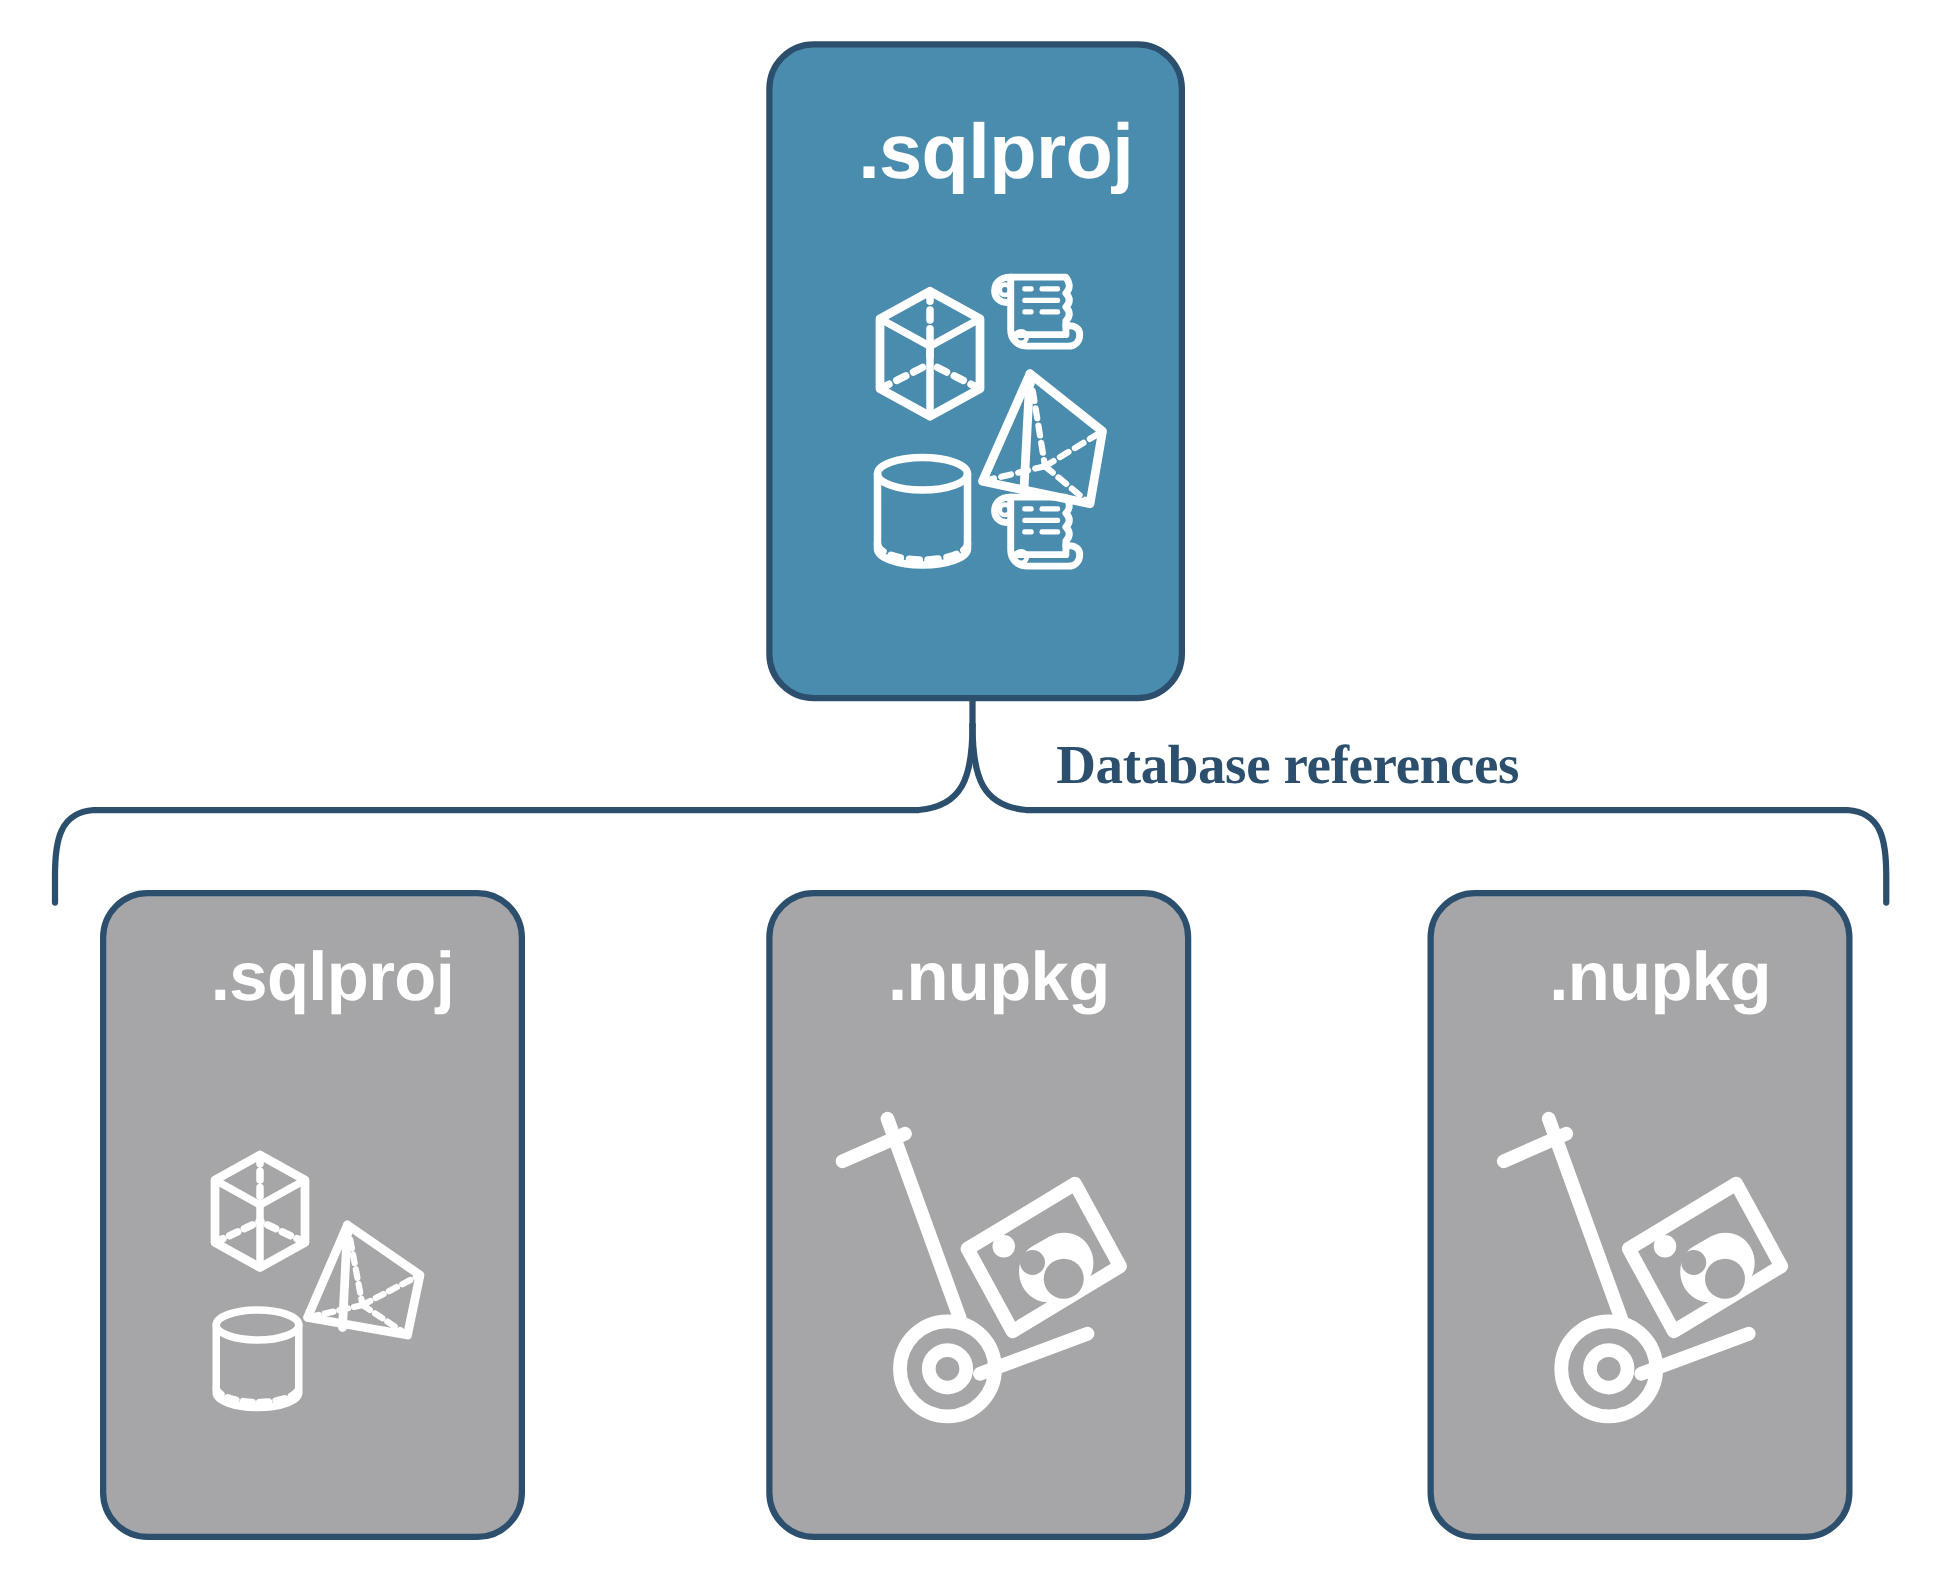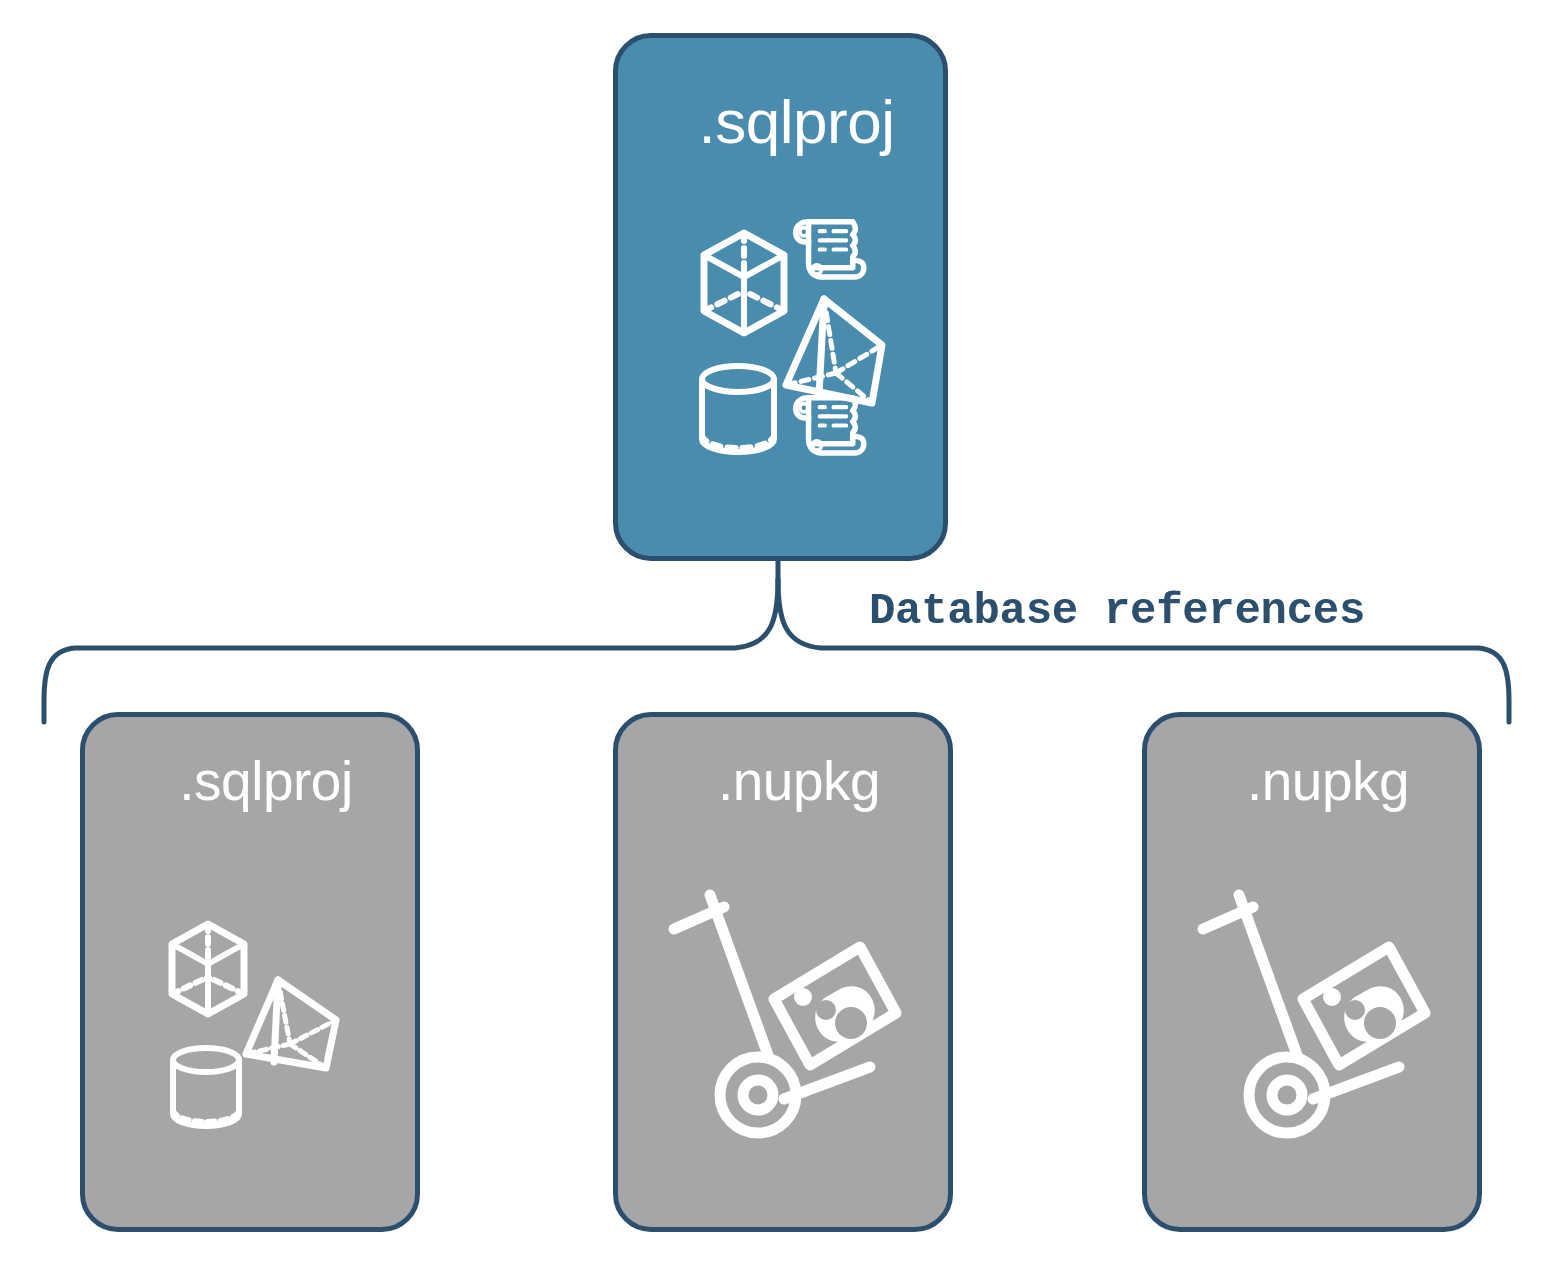--- a/index.html
+++ b/index.html
@@ -30,21 +30,21 @@
   }
   .node-box.blue { background: #4a8cae; }
   .node-box.gray { background: #a6a6a8; }
 
   .node-title {
     position: absolute;
     left: 0;
     right: 0;
     text-align: center;
     color: #ffffff;
-    font-weight: normal;
+    font-weight: bold;
     letter-spacing: -0.5px;
     font-family: "Liberation Sans", sans-serif;
     user-select: none;
     margin-left: 32px;
   }
   .node-title.big { font-size: 62px; top: 48px; }
   .node-title.small { font-size: 55px; top: 32px; }
 
   .icon-area {
     position: absolute;
@@ -56,26 +56,26 @@
 
   .brace-layer, .label-layer {
     position: absolute;
     left: 0; top: 0;
     width: 1566px;
     height: 1274px;
     pointer-events: none;
   }
   .brace-label {
     position: absolute;
-    left: 869px;
+    left: 845px;
     top: 586px;
     color: #2c4f6e;
     font-size: 44px;
     font-weight: bold;
-    font-family: Liberation Mono, monospace;
+    font-family: Liberation Serif, serif;
     white-space: nowrap;
     letter-spacing: -0.3px;
   }
 </style>
 </head>
 <body>
 
 <div id="stage">
 
   <div class="node-box blue" id="parent-node" style="left:613px; top:33px; width:335px; height:528px;">

